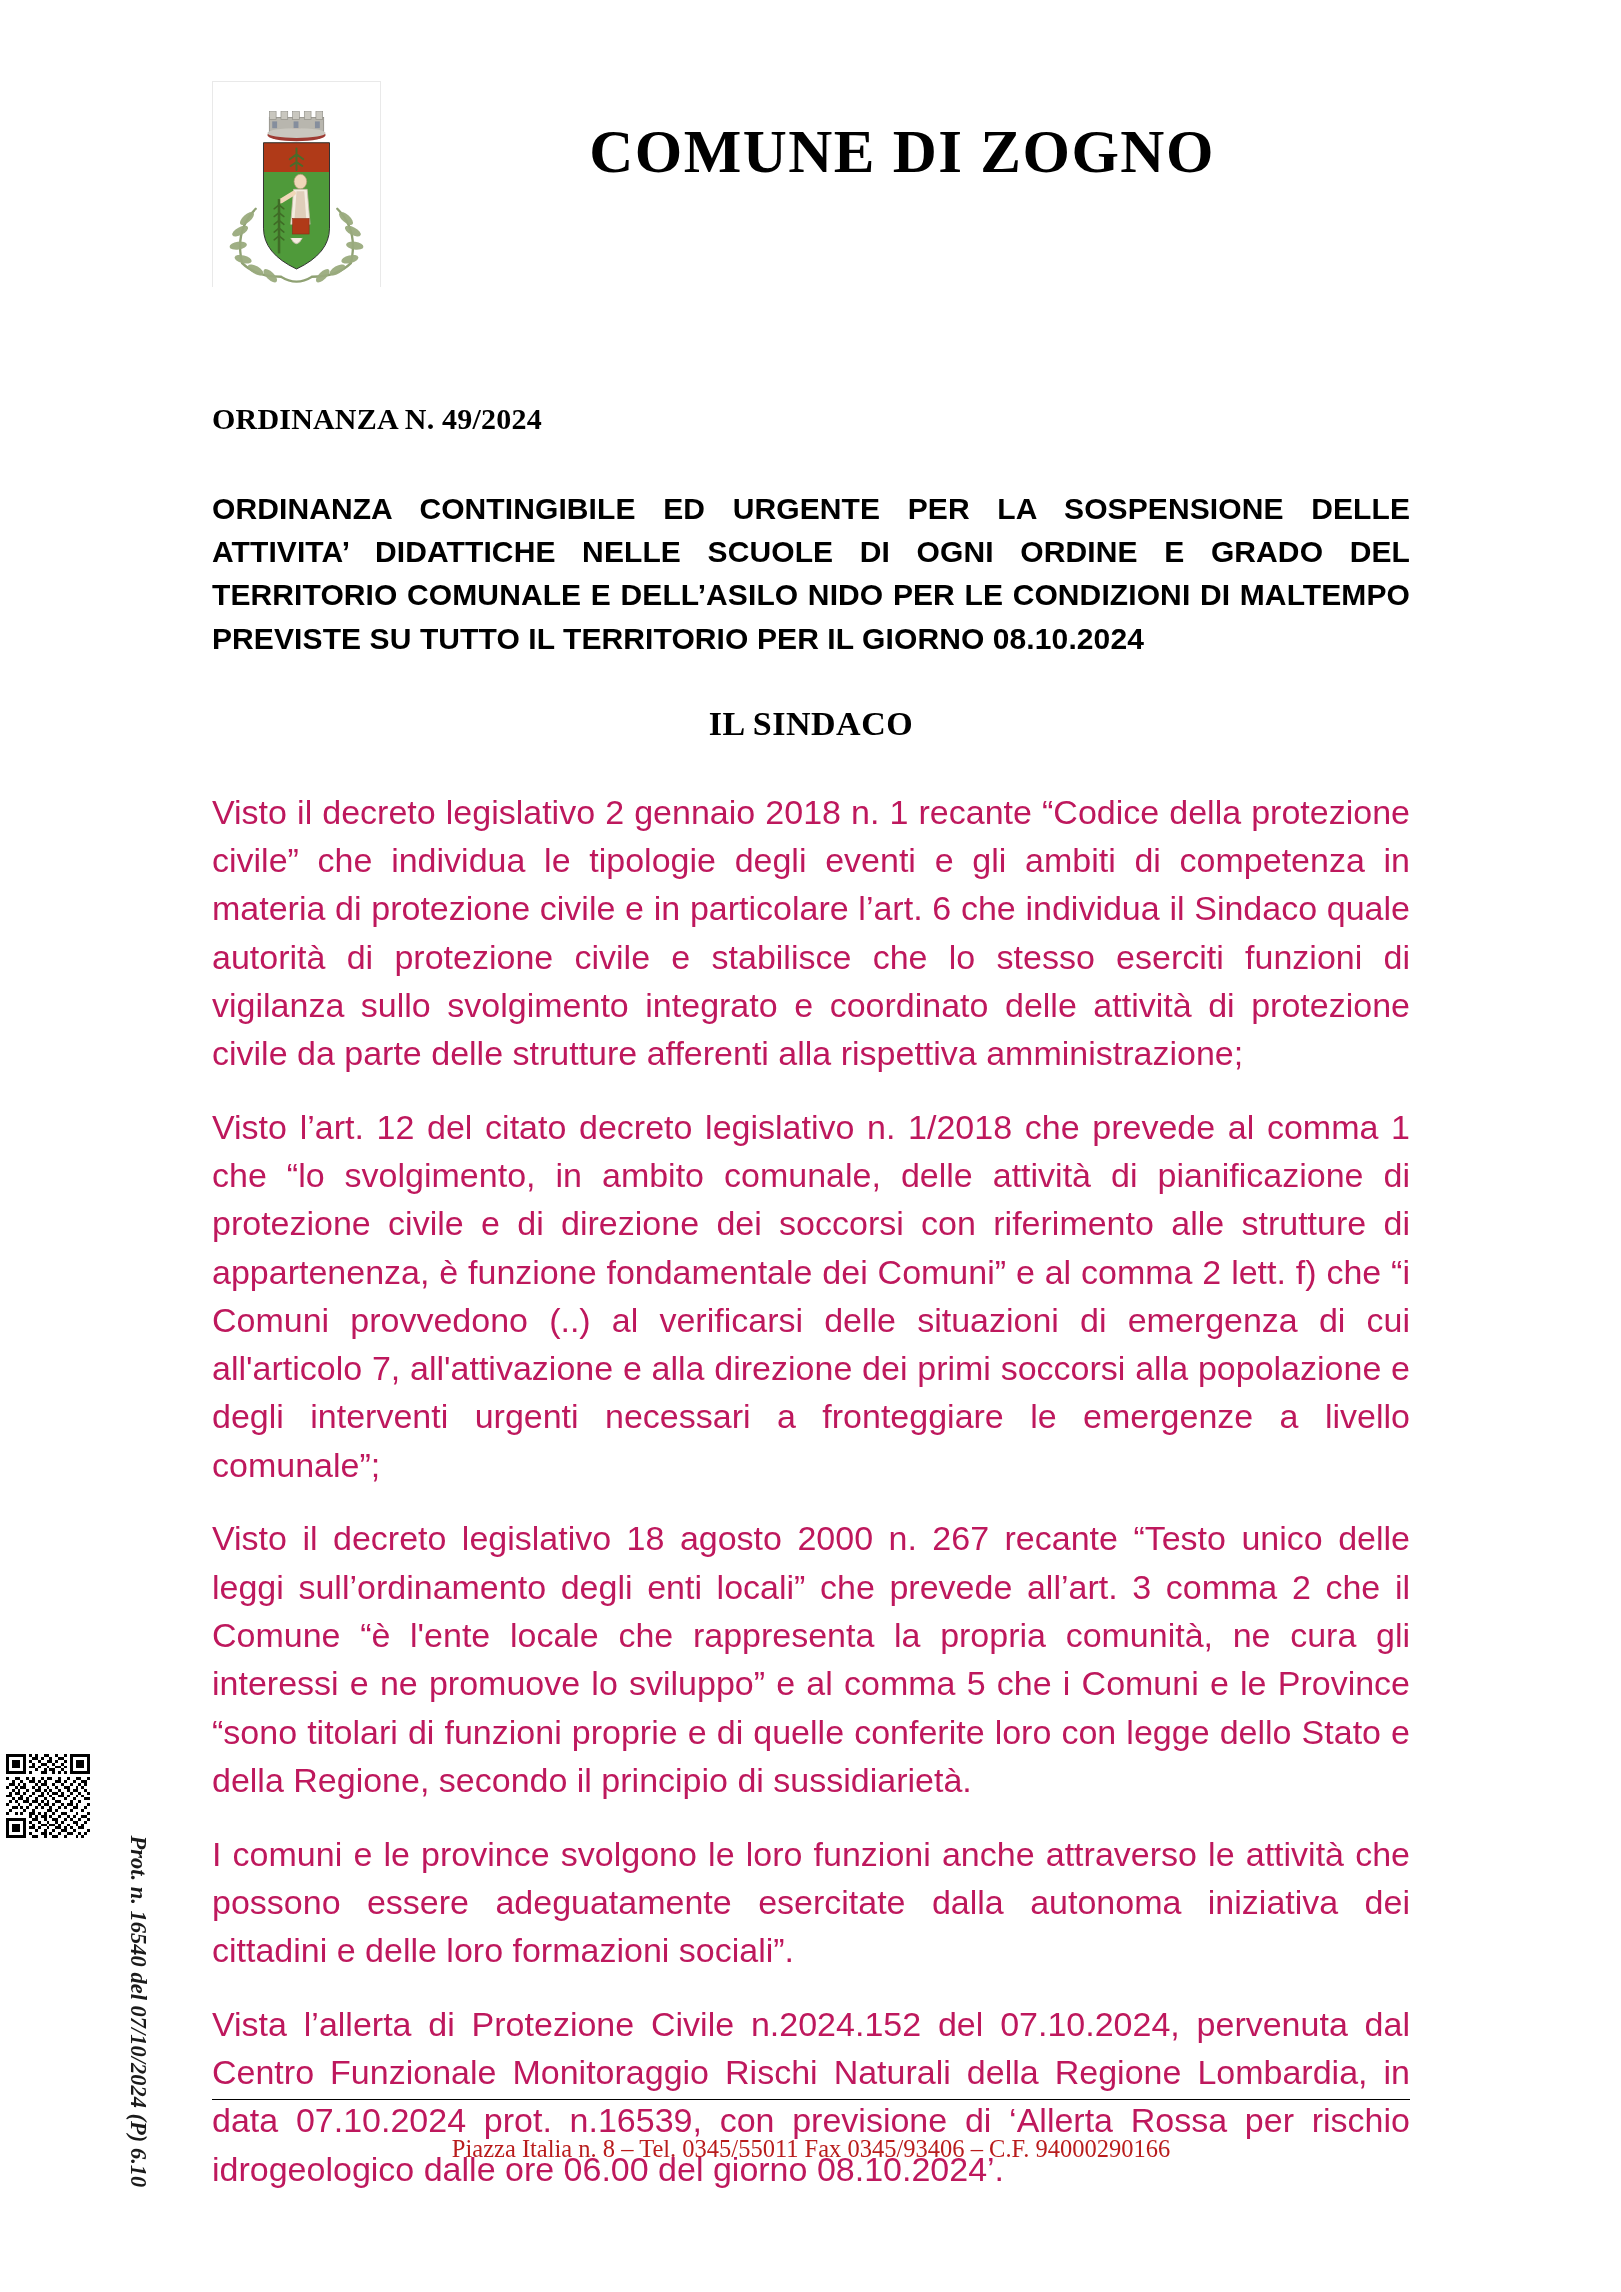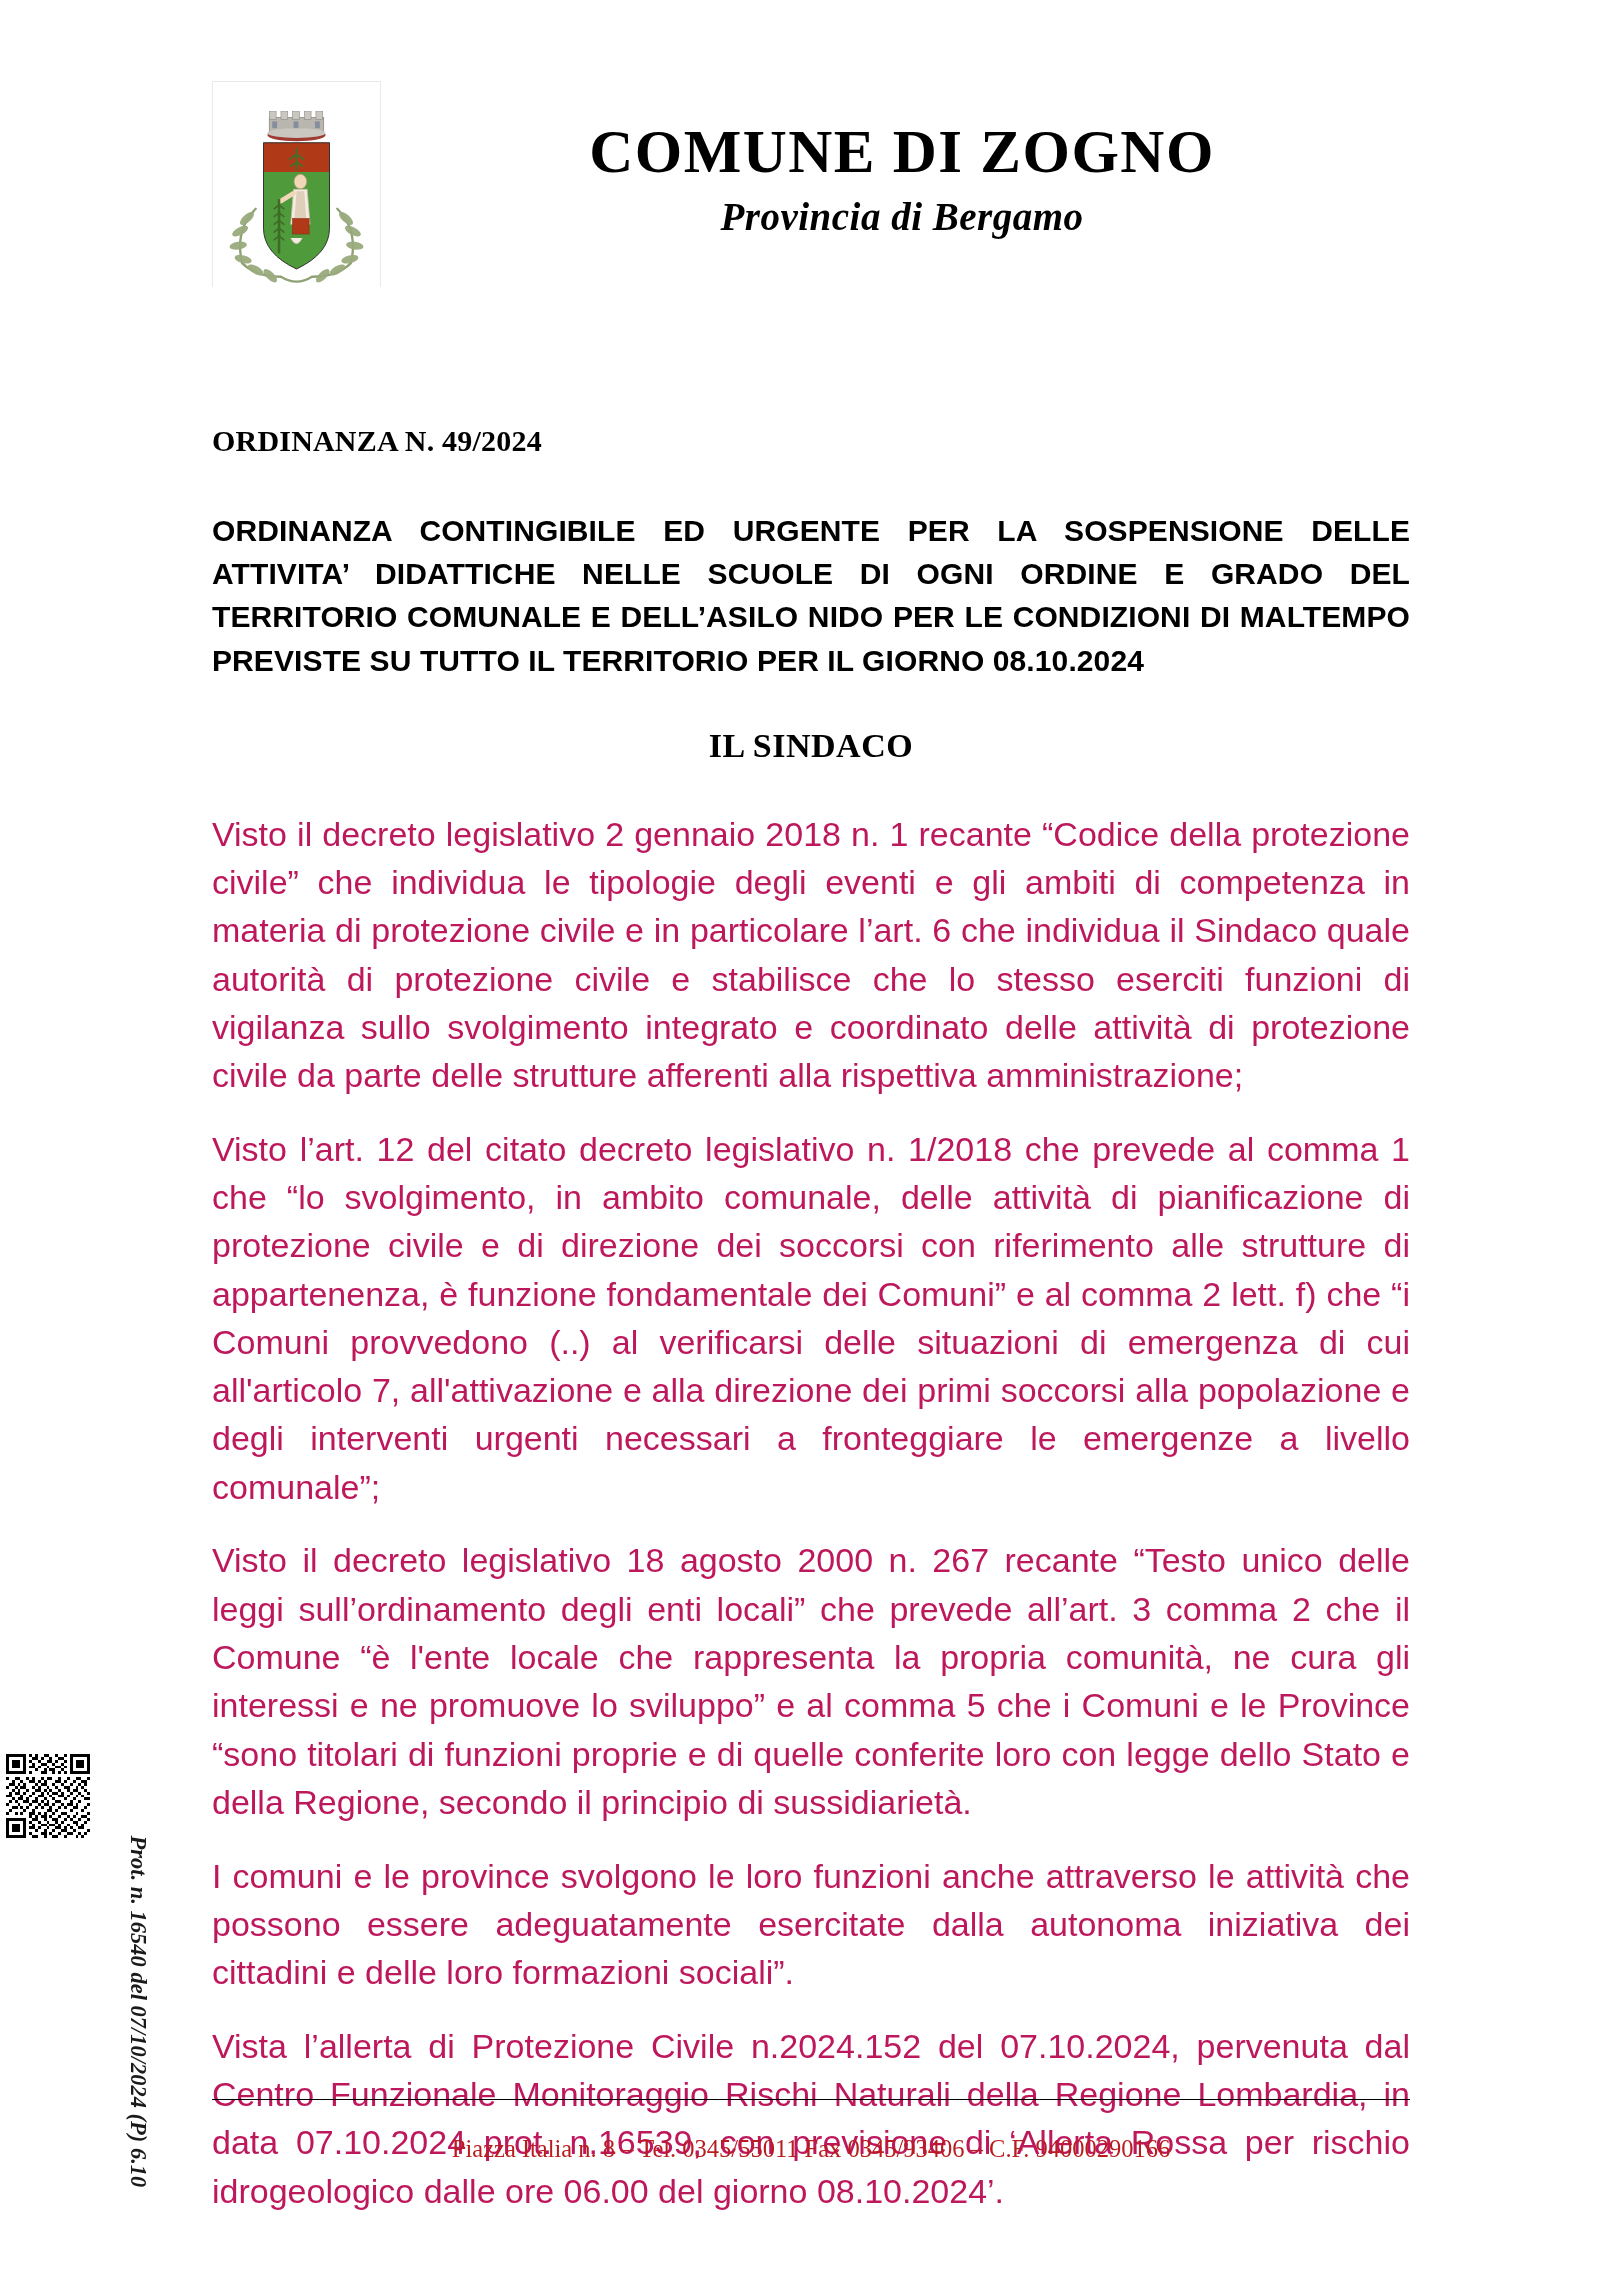--- a/index.html
+++ b/index.html
@@ -63,21 +63,21 @@
     font-size: 39px;
     color: #000000;
     margin-top: 9.8px;
     letter-spacing: 0.5px;
   }
 
   
   .doc {
     position: absolute;
     left: 212px;
-    top: 424px;
+    top: 402px;
     width: 1198px;
   }
   .ord-number {
     font-family: "Liberation Serif", serif;
     font-weight: bold;
     font-size: 30px;
     color: #000000;
     margin-bottom: 51px;
     letter-spacing: 0.2px;
   }
@@ -220,21 +220,20 @@
           <ellipse cx="141" cy="182" rx="9" ry="4" transform="rotate(-14 141 182)"></ellipse>
           <ellipse cx="128" cy="193" rx="9" ry="4" transform="rotate(-30 128 193)"></ellipse>
           <ellipse cx="113" cy="199" rx="9" ry="4" transform="rotate(-44 113 199)"></ellipse>
         </g>
         <path d="M70 200 Q86 210 102 200" fill="none" stroke="#8fa173" stroke-width="2.2"></path>
       </svg>
     </div>
 
     <div class="title-block">
       <div class="comune-title">COMUNE DI ZOGNO</div>
-      <div class="provincia-title">Provincia di Bergamo</div>
     </div>
   </div>
 
   <div class="doc">
     <div class="ord-number">ORDINANZA N. 49/2024</div>
     <div class="ord-title">ORDINANZA CONTINGIBILE ED URGENTE PER LA SOSPENSIONE DELLE ATTIVITA’ DIDATTICHE NELLE SCUOLE DI OGNI ORDINE E GRADO DEL TERRITORIO COMUNALE E DELL’ASILO NIDO PER LE CONDIZIONI DI MALTEMPO PREVISTE SU TUTTO IL TERRITORIO PER IL GIORNO 08.10.2024</div>
     <div class="sindaco">IL SINDACO</div>
 
     <div class="body-text">
       <p>Visto il decreto legislativo 2 gennaio 2018 n. 1 recante “Codice della protezione civile” che individua le tipologie degli eventi e gli ambiti di competenza in materia di protezione civile e in particolare l’art. 6 che individua il Sindaco quale autorità di protezione civile e stabilisce che lo stesso eserciti funzioni di vigilanza sullo svolgimento integrato e coordinato delle attività di protezione civile da parte delle strutture afferenti alla rispettiva amministrazione;</p>

